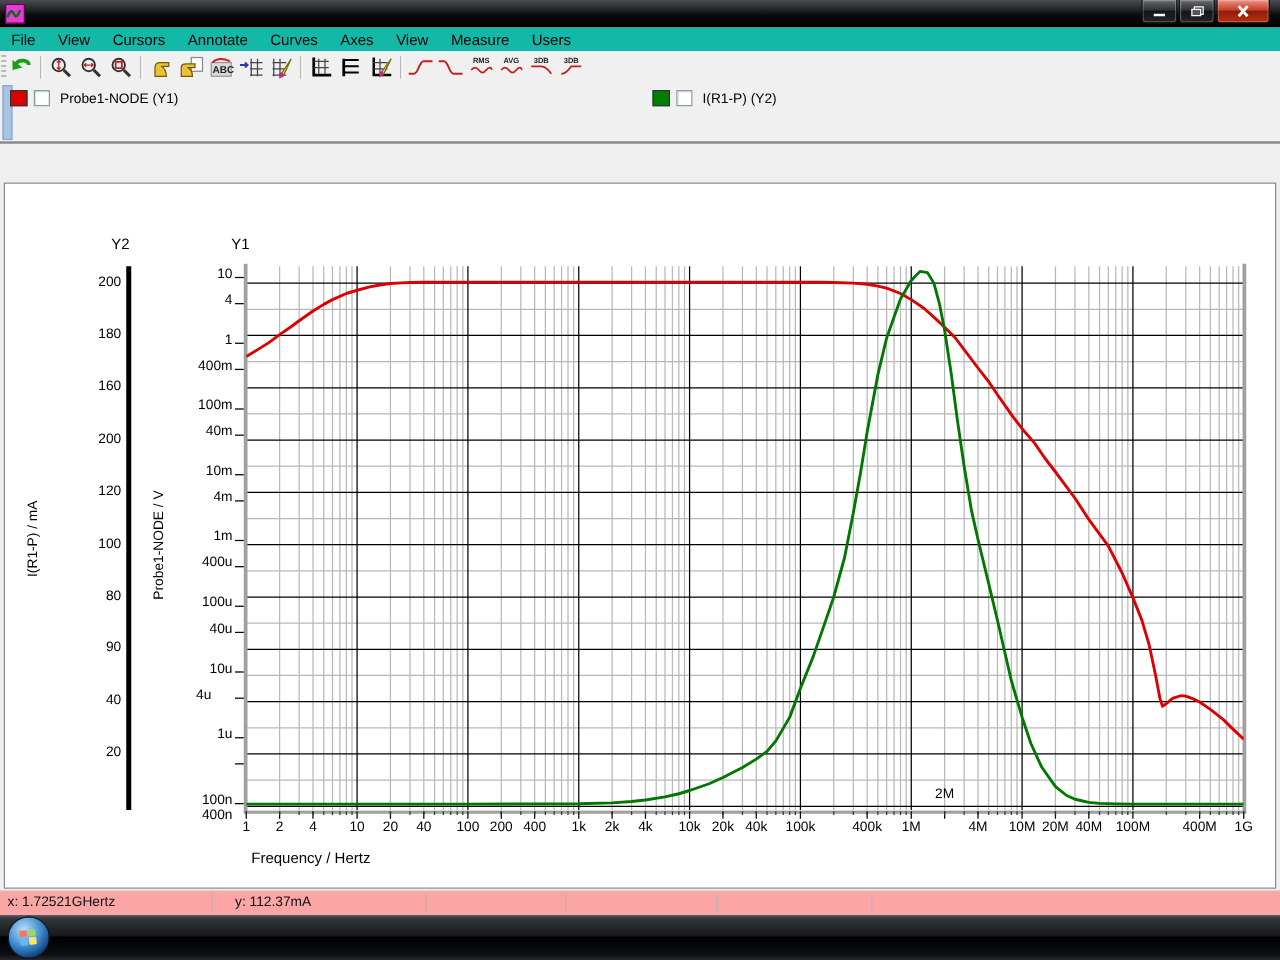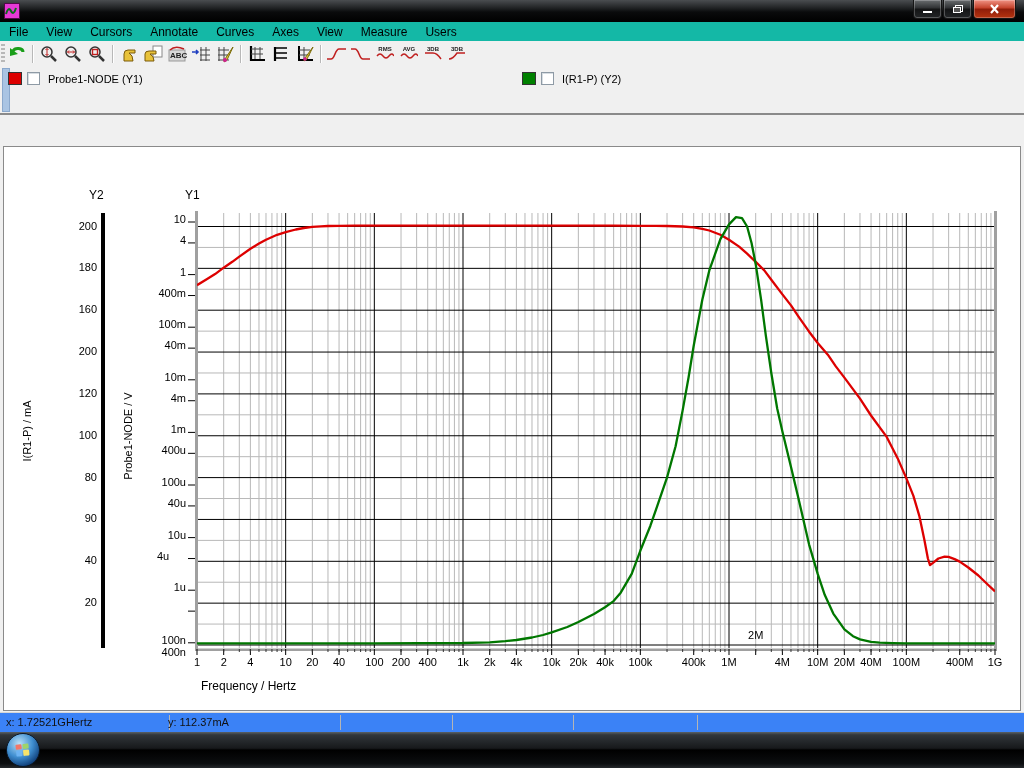--- a/index.html
+++ b/index.html
@@ -56,21 +56,21 @@
   #plotsvg { left:0; top:0; }
   .ticklabel { position:absolute; font-size:11px; color:#000; white-space:nowrap; }
   .y-lab { text-align:right; width:46px; }
   .x-lab { text-align:center; width:60px; }
   .axis-head { position:absolute; font-size:12px; color:#000; }
   .axis-title-v { position:absolute; font-size:11px; color:#000; white-space:nowrap;
     transform:rotate(-90deg); transform-origin:center; }
   #x-axis-title { position:absolute; font-size:12px; color:#000; }
 
   
-  #statusbar { left:0; top:712px; width:1024px; height:20px; background:#3b82f6;
+  #statusbar { left:0; top:712px; width:1024px; height:20px; background:#fca5a5;
     border-top:1px solid #d5d5d5; font-size:11px; color:#111; }
   .status-text { position:absolute; top:3px; }
   .status-sep { position:absolute; top:2px; width:1px; height:15px; background:#b5b5b5; }
 
   
   #taskbar { left:0; top:732px; width:1024px; height:36px;
     background:linear-gradient(180deg,#5a6166 0%,#31363a 8%,#17191b 45%,#000 50%,#0c0e10 88%,#26292c 100%); }
   #start-orb { left:6px; top:1px; width:34px; height:34px; border-radius:50%;
     background:radial-gradient(circle at 38% 30%, #b9e0f7 0%, #3f8ed0 45%, #0d3a74 80%, #051d3e 100%);
     border:1px solid #0a1828; display:flex; align-items:center; justify-content:center; }
@@ -541,21 +541,21 @@
     <div class="axis-head" style="left:85px;top:41px;">Y2</div>
     <div class="axis-head" style="left:181px;top:41px;">Y1</div>
     <div class="axis-title-v" style="left:-8px;top:278px;">I(R1-P) / mA</div>
     <div class="axis-title-v" style="left:80px;top:283px;">Probe1-NODE / V</div>
     <div id="x-axis-title" style="left:197px;top:532px;">Frequency / Hertz</div>
   </div>
 
   <div id="statusbar" class="abs">
     <div class="status-text" style="left:6px;">x: 1.72521GHertz</div>
     <div class="status-sep" style="left:169px;"></div>
-    <div class="status-text" style="left:168px;">y: 112.37mA</div>
+    <div class="status-text" style="left:188px;">y: 112.37mA</div>
     <div class="status-sep" style="left:340px;"></div>
     <div class="status-sep" style="left:452px;"></div>
     <div class="status-sep" style="left:573px;"></div>
     <div class="status-sep" style="left:697px;"></div>
   </div>
 
   <div id="taskbar" class="abs">
     <div id="start-orb" class="abs">
       <div id="orb-flag">
         <i style="background:#f27768;"></i>

